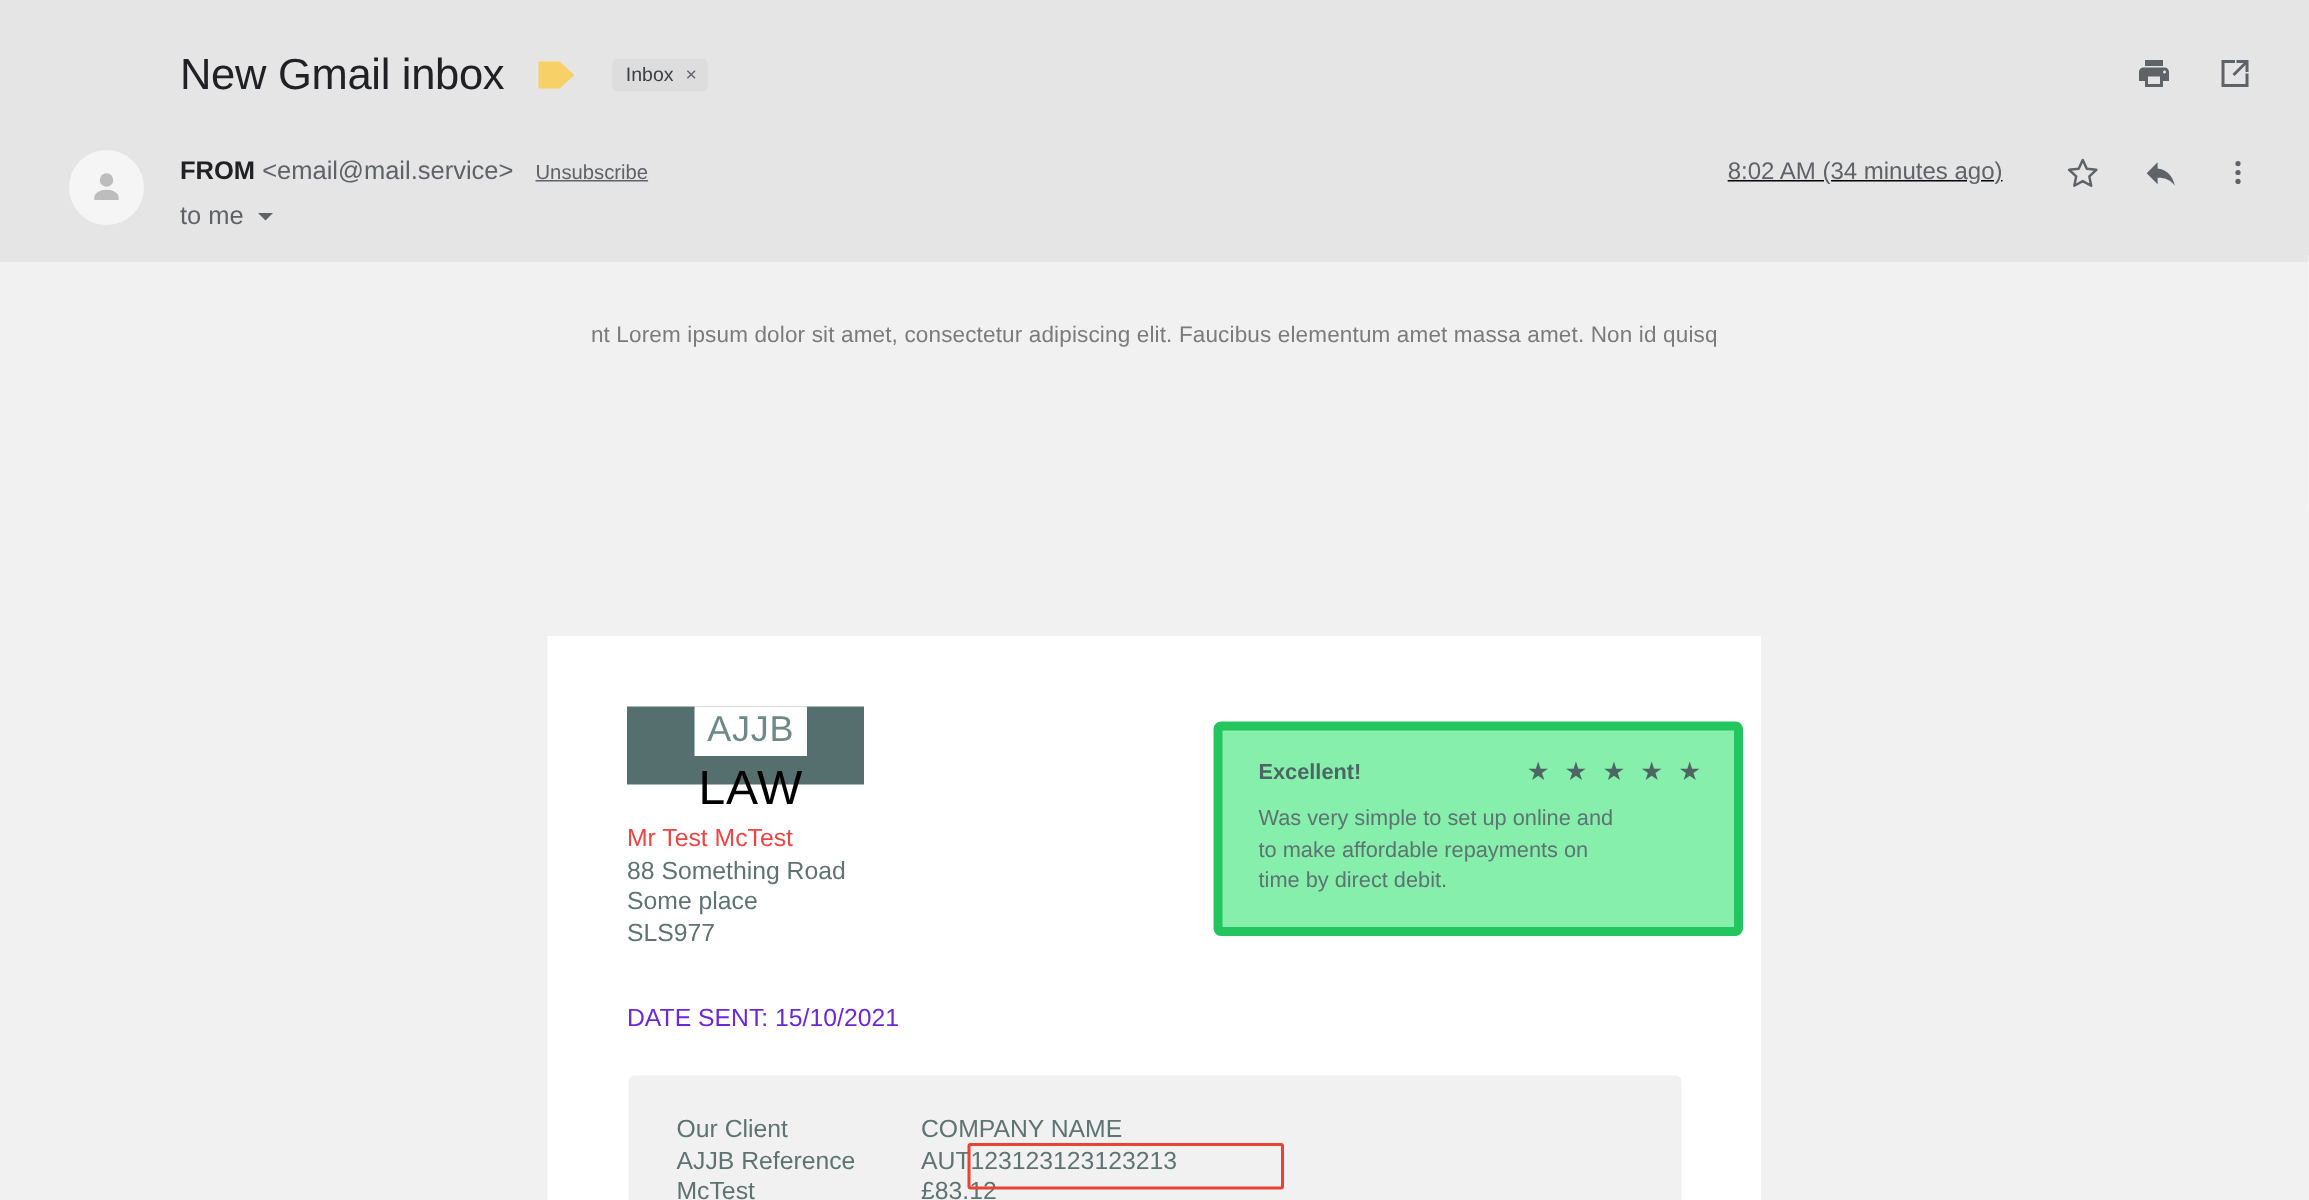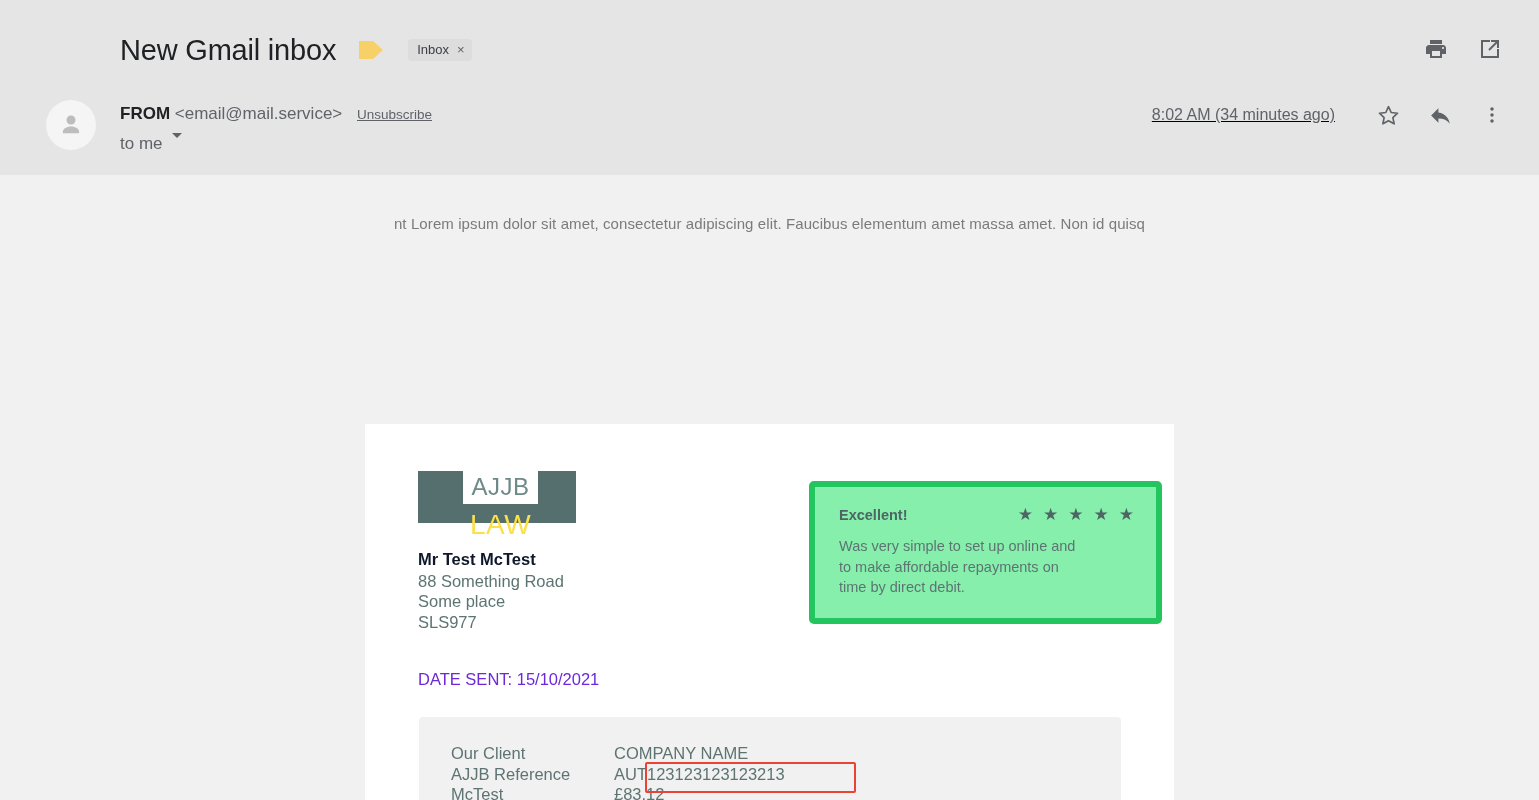--- a/index.html
+++ b/index.html
@@ -129,20 +129,21 @@
     text-decoration: underline;
     margin-left: 10px;
     cursor: pointer;
   }
   .sender-line2 {
     margin-top: 6px;
     font-size: 17px;
     color: #5f6368;
     line-height: 22px;
     display: flex;
+    align-items: center;
   }
   .caret-down {
     display: inline-block;
     margin-left: 9px;
     width: 0; height: 0;
     border-left: 5px solid transparent;
     border-right: 5px solid transparent;
     border-top: 5px solid #5f6368;
     cursor: pointer;
   }
@@ -217,36 +218,36 @@
     align-items: center;
   }
   .logo-ajjb {
     font-size: 24px;
     color: #6d8a88;
     letter-spacing: 0.5px;
     line-height: 26px;
     font-weight: 300;
   }
   .logo-law {
-    font-size: 28px;
-    color: #fde047;
+    font-size: 32px;
+    color: #000000;
     letter-spacing: 0.5px;
     line-height: 26px;
     font-weight: 300;
   }
 
   .addr-block {
     margin-top: 26px;
     font-size: 16.5px;
     line-height: 20.5px;
     color: #5d7472;
   }
   .addr-name {
-    font-weight: bold;
-    color: #0f172a;
+    font-weight: normal;
+    color: #ef4444;
     margin-bottom: 1px;
   }
   .date-sent {
     margin-top: 37px;
     font-size: 16.5px;
     color: #6d28d9;
     line-height: 20px;
   }
 
   

